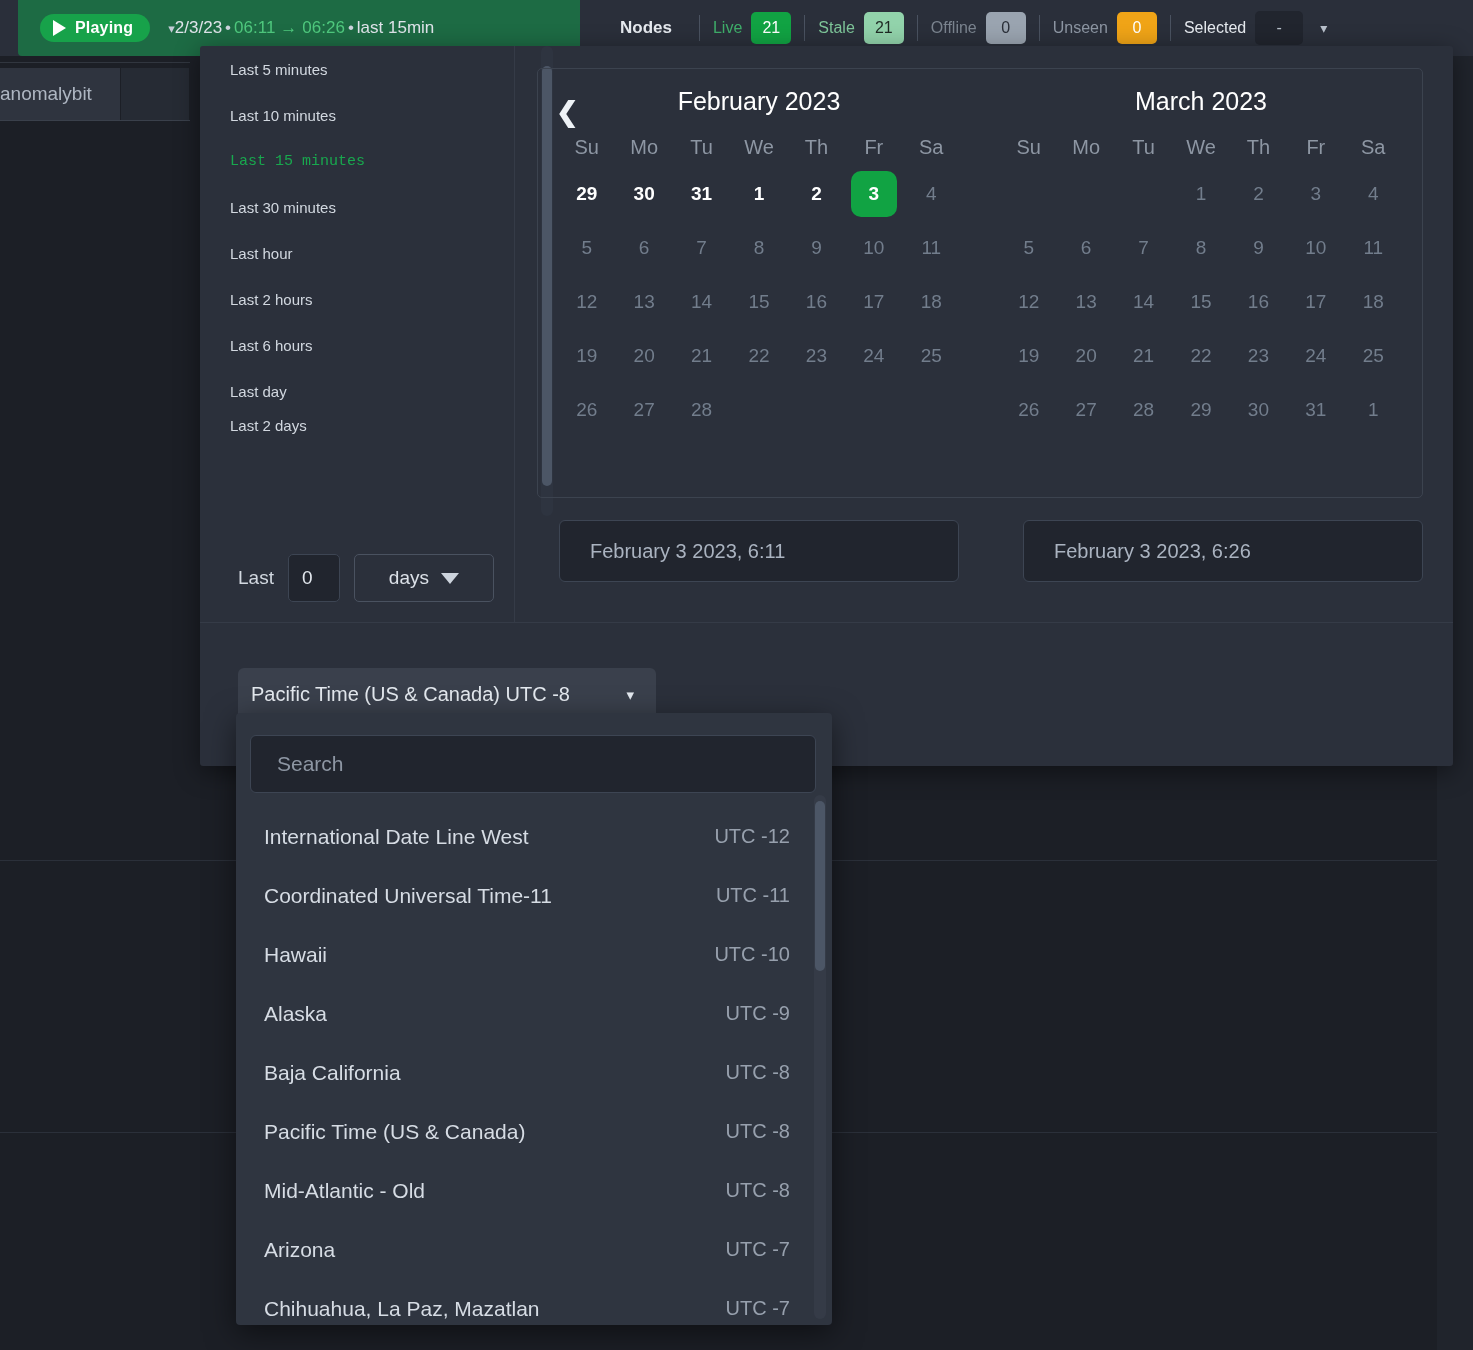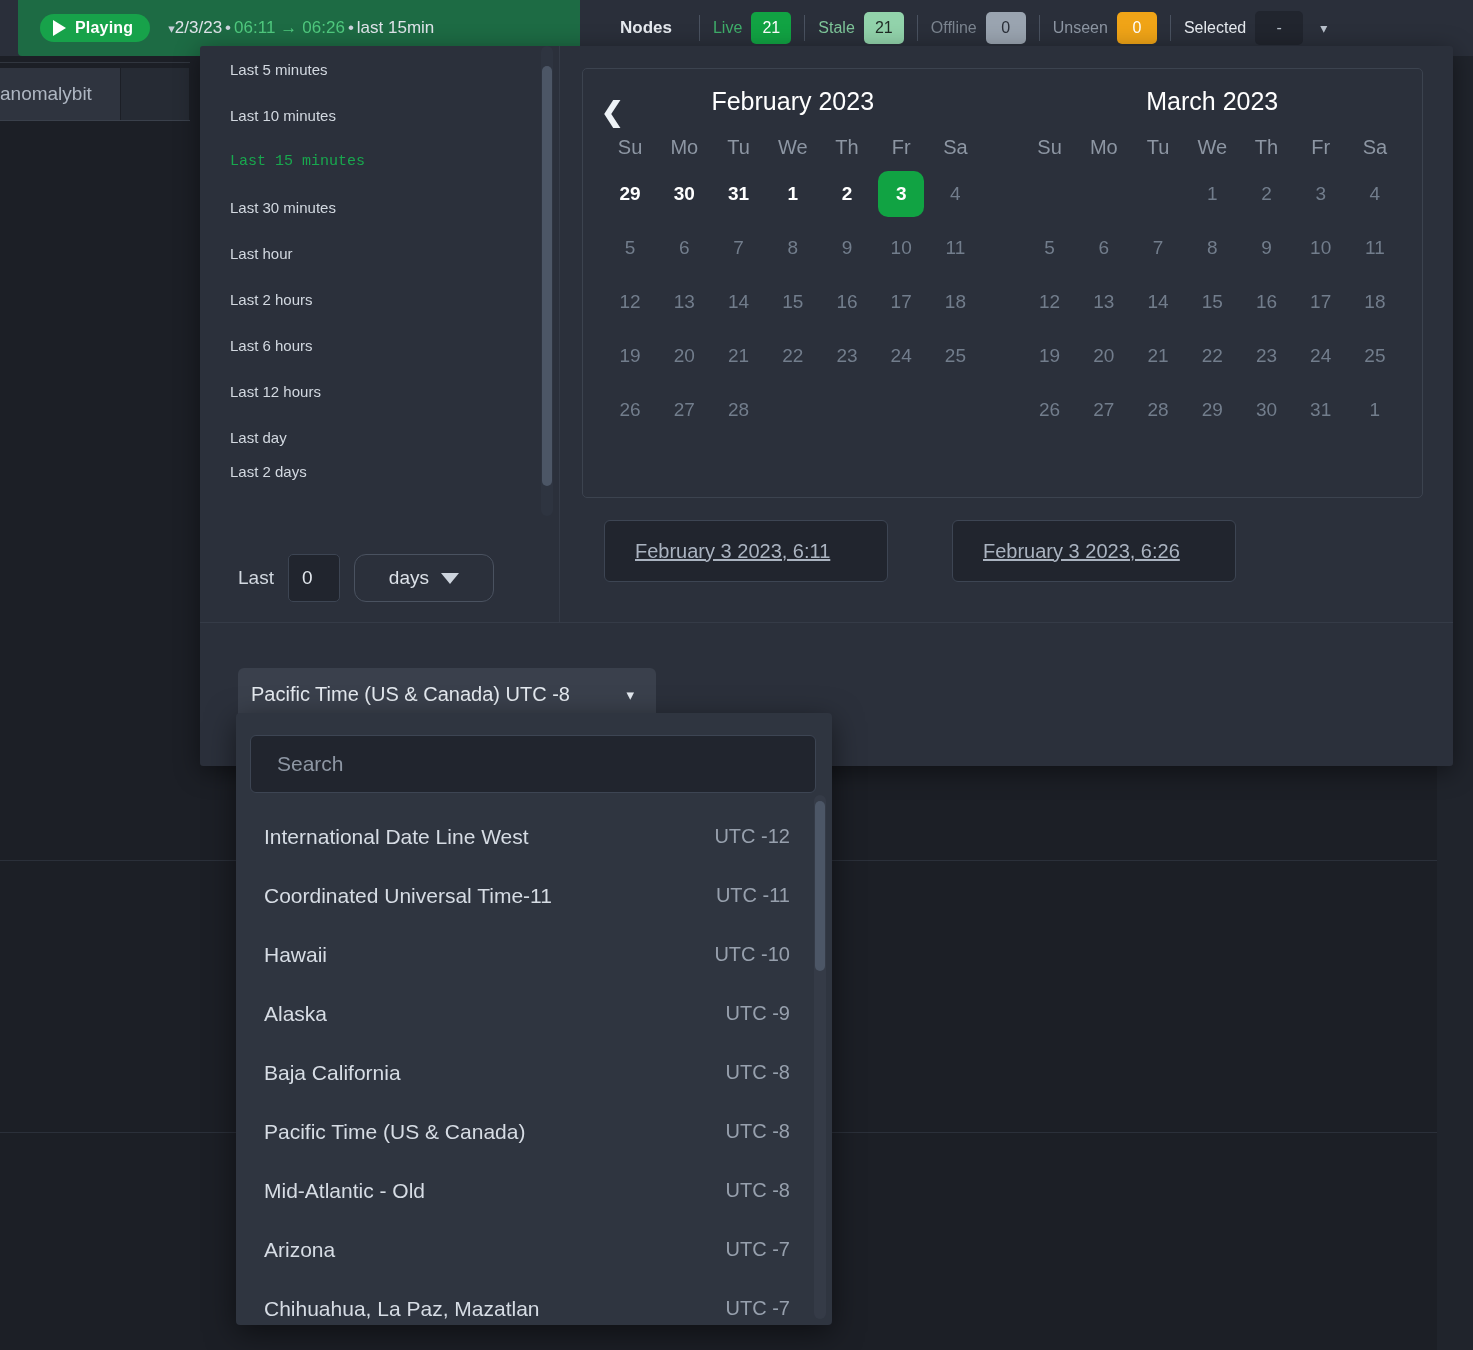--- a/index.html
+++ b/index.html
@@ -70,21 +70,21 @@
                    background:#2e3440; border-radius:6px; }
   .pscroll-thumb { position:absolute; left:342px; top:20px; width:10px; height:420px;
                    background:#4c5666; border-radius:5px; }
   .last-row { position:absolute; left:0; bottom:16px; width:360px; height:56px;
               display:flex; align-items:center; padding-left:38px; gap:14px; }
   .last-label { color:#d2d8e0; font-size:19px; }
   .num-input { width:52px; height:48px; background:#21252e; border:1px solid #3d4553;
                border-radius:5px; color:#e2e7ed; font-size:19px;
                display:flex; align-items:center; padding-left:13px; }
   .unit-select { width:140px; height:48px; background:transparent; border:1px solid #4a5260;
-                 border-radius:12px; color:#dce1e8; font-size:19px;
+                 border-radius:5px; color:#dce1e8; font-size:19px;
                  display:flex; align-items:center; justify-content:center; gap:12px; }
   .tri-down { width:0; height:0; border-left:9px solid transparent;
               border-right:9px solid transparent; border-top:11px solid #cdd4dd; }
 
   
   .cal-area { flex:1; position:relative; padding:22px 30px 0 22px; }
   .cal-frame { border:1px solid #3c434f; border-radius:5px; height:430px; display:flex;
                padding:18px 0 0 0; }
   .cal-half { flex:1; position:relative; padding:0 20px; }
   .cal-prev { position:absolute; left:18px; top:12px; color:#eef2f6; font-size:27px;
@@ -93,23 +93,23 @@
   .dow-row, .day-row { display:grid; grid-template-columns:repeat(7,1fr); }
   .dow { text-align:center; color:#8d96a3; font-size:20px; padding:8px 0; }
   .day { text-align:center; font-size:19px; height:54px; display:flex;
          align-items:center; justify-content:center; color:#727d8c; }
   .day.sel-range { color:#ffffff; font-weight:bold; }
   .day.today { color:#ffffff; font-weight:bold; }
   .day.today > i { font-style:normal; background:#11a343; width:46px; height:46px;
                    border-radius:10px; display:flex; align-items:center; justify-content:center; }
 
   .date-inputs { display:flex; gap:64px; margin-top:22px; padding-left:22px; }
-  .date-input { width:284px; height:62px; background:#21252e; border:1px solid #3d4553;
+  .date-input { width:400px; height:62px; background:#21252e; border:1px solid #3d4553;
                 border-radius:6px; color:#aab3c0; font-size:20px;
-                display:flex; align-items:center; padding-left:30px;text-decoration:underline; }
+                display:flex; align-items:center; padding-left:30px; }
 
   
   .picker-foot { position:absolute; left:0; top:576px; width:1253px; height:144px;
                  border-top:1px solid #353b47; display:flex; align-items:center; }
   .tz-select { margin-left:38px; width:418px; height:54px; background:#3a404c;
                border-radius:6px; display:flex; align-items:center; justify-content:space-between;
                padding:0 22px 0 13px; color:#e4e9ef; font-size:20px; }
   .tz-chev { color:#e4e9ef; font-size:15px; }
   .foot-right { margin-left:auto; display:flex; align-items:center; gap:0; padding-right:28px; }
   .sum-time { color:#e7ecf2; font-size:19px; }
@@ -207,21 +207,20 @@
 
       <div class="presets-col">
         <div class="presets-scroll" id="presets-scroll">
             <div class="preset">Last 5 minutes</div>
             <div class="preset">Last 10 minutes</div>
             <div class="preset active">Last 15 minutes</div>
             <div class="preset">Last 30 minutes</div>
             <div class="preset">Last hour</div>
             <div class="preset">Last 2 hours</div>
             <div class="preset">Last 6 hours</div>
-            <div class="preset">Last 12 hours</div>
             <div class="preset">Last day</div>
             <div class="preset clipped">Last 2 days</div>
           </div>
         <div class="pscroll-track"></div>
         <div class="pscroll-thumb"></div>
 
         <div class="last-row">
           <span class="last-label">Last</span>
           <span class="num-input">0</span>
           <span class="unit-select">

